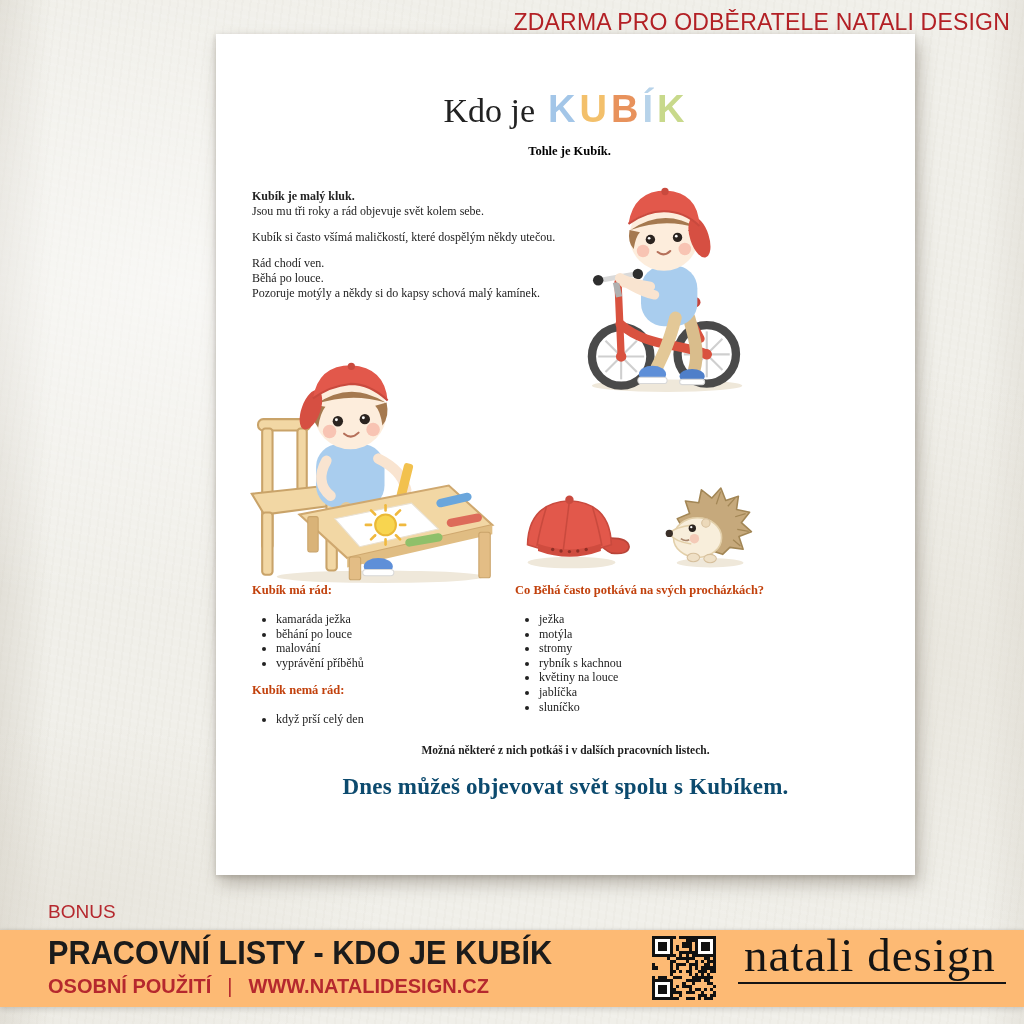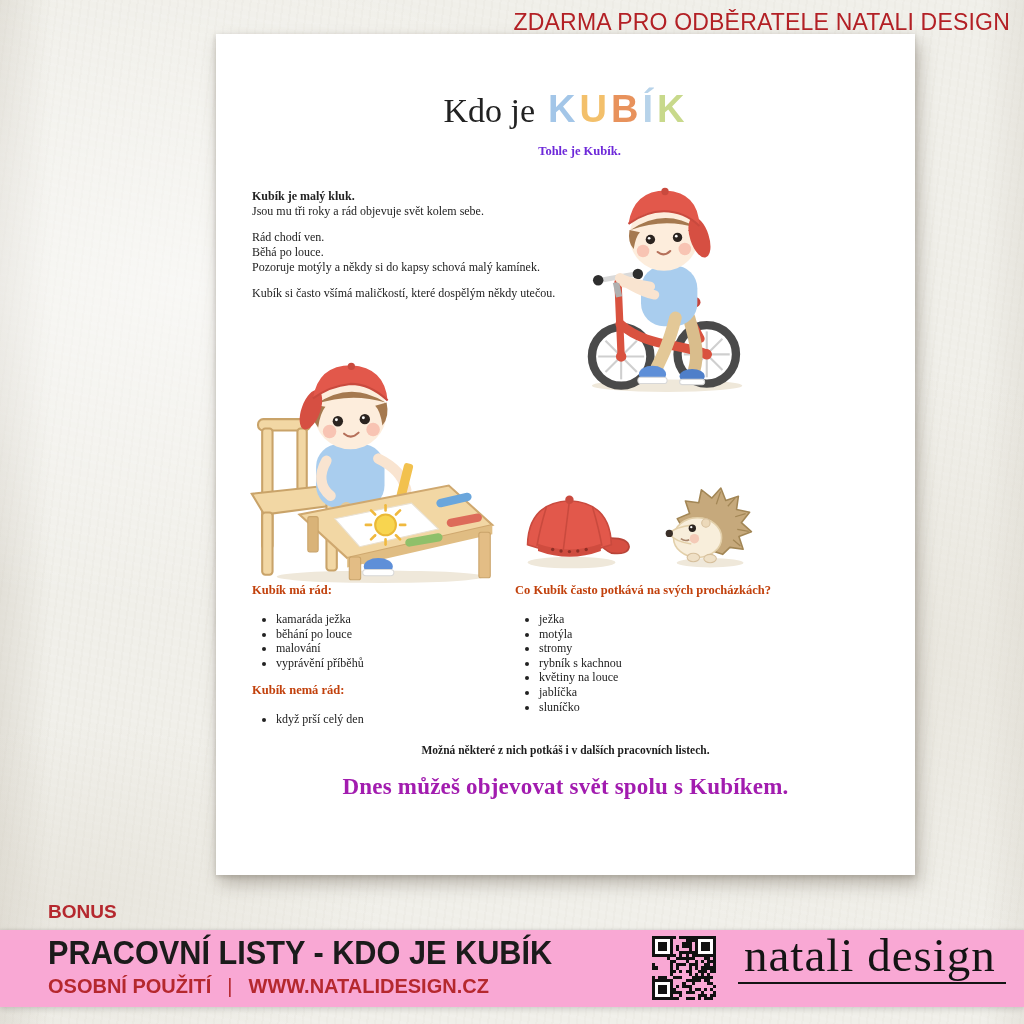--- a/index.html
+++ b/index.html
@@ -26,43 +26,43 @@
   }
   
   .page{
     position:absolute;left:216px;top:34px;width:699px;height:841px;background:#fff;
     box-shadow:4px 9px 16px rgba(124,116,102,.45), 0 2px 5px rgba(124,116,102,.35);
   }
   .p-title{position:absolute;top:54px;left:0;width:100%;text-align:center;white-space:nowrap;}
   .p-title .kdo{font-family:"Liberation Serif",serif;font-size:34px;color:#222;}
   .p-title .kubik{font-family:"Liberation Sans",sans-serif;font-weight:700;font-size:38px;letter-spacing:2px;margin-left:12px;}
   .p-title .kubik span{margin:0 1px;}
-  .p-sub{position:absolute;top:110px;left:14px;width:100%;text-align:center;font-weight:700;font-size:12.5px;color:#6d28d9;}
+  .p-sub{position:absolute;top:110px;left:4px;width:100%;text-align:center;font-weight:700;font-size:12.5px;color:#000000;}
   .intro{position:absolute;left:36px;top:155px;width:345px;font-size:12px;line-height:15px;color:#222;}
   .intro p{margin:0 0 11px 0;}
   .intro .lead{font-weight:700;}
   .cols-heading{font-weight:700;font-size:12.5px;color:#c2410c;margin:0;}
   .col-left{position:absolute;left:36px;top:549px;width:250px;font-size:12px;color:#222;}
   .col-right{position:absolute;left:299px;top:549px;width:272px;font-size:12px;color:#222;}
   .col-left ul,.col-right ul{margin:14px 0 0 0;padding-left:24px;}
   .col-left li,.col-right li{line-height:14.6px;}
   .col-left .h2{margin-top:13px;}
   .p-note{position:absolute;top:710px;left:0;width:100%;text-align:center;font-weight:700;font-size:11.5px;color:#1c1c1c;}
-  .p-closing{position:absolute;top:740px;left:0;width:100%;text-align:center;font-weight:700;font-size:23px;color:#a21caf;letter-spacing:.2px;}
+  .p-closing{position:absolute;top:740px;left:0;width:100%;text-align:center;font-weight:700;font-size:23px;color:#0c4a6e;letter-spacing:.2px;}
   
   .ill{position:absolute;}
   .ill-bike{left:364px;top:146px;width:170px;height:214px;}
   .ill-draw{left:28px;top:296px;width:252px;height:254px;}
   .ill-cap{left:294px;top:450px;width:122px;height:88px;}
   .ill-hedgehog{left:446px;top:442px;width:92px;height:94px;}
   .ill svg{width:100%;height:100%;display:block;}
   
-  .bonus{position:absolute;left:48px;top:901px;font-family:"Liberation Sans",sans-serif;font-weight:700;font-size:19px;}
+  .bonus{position:absolute;left:48px;top:901px;font-family:"Liberation Sans",sans-serif;font-weight:400;font-size:19px;}
   .footer-bar{
-    position:absolute;left:0;top:930px;width:1024px;height:77px;background:#f9a8d4;
+    position:absolute;left:0;top:930px;width:1024px;height:77px;background:#fdba74;
     box-shadow:0 2px 6px rgba(0,0,0,.15), 0 -1px 2px rgba(0,0,0,.06);
   }
   .footer-title{
     position:absolute;left:48px;top:4px;font-family:"Liberation Sans",sans-serif;font-weight:700;
     font-size:33px;color:#1b1b1b;transform:scaleX(.93);transform-origin:left top;white-space:nowrap;
   }
   .footer-license{
     position:absolute;left:48px;top:45px;font-family:"Liberation Sans",sans-serif;font-weight:700;
     font-size:20px;white-space:nowrap;
   }
@@ -89,26 +89,26 @@
   </div>
 
   <div class="p-sub">Tohle je Kubík.</div>
 
   <div class="intro">
     <p>
       <span class="lead">Kubík je malý kluk.</span><br>
       <span>Jsou mu tři roky a rád objevuje svět kolem sebe.</span>
     </p>
     <p>
+      <span>Kubík si často všímá maličkostí, které dospělým někdy utečou.</span>
+    </p>
+    <p>
       <span>Rád chodí ven.</span><br>
       <span>Běhá po louce.</span><br>
       <span>Pozoruje motýly a někdy si do kapsy schová malý kamínek.</span>
-    </p>
-    <p>
-      <span>Kubík si často všímá maličkostí, které dospělým někdy utečou.</span>
     </p>
   </div>
 
   <div class="ill ill-bike">
     <svg viewBox="0 0 160 205">
       <ellipse cx="82" cy="197" rx="72" ry="6" fill="#efe8da"></ellipse>
       <g>
         <circle cx="120" cy="167" r="28" fill="#fff" stroke="#4a4a4a" stroke-width="8"></circle>
         <g stroke="#cfcfcf" stroke-width="2">
           <line x1="120" y1="145" x2="120" y2="189"></line>
@@ -290,21 +290,21 @@
         <li>malování</li>
         <li>vyprávění příběhů</li>
       </ul>
     <p class="cols-heading h2">Kubík nemá rád:</p>
     <ul>
         <li>když prší celý den</li>
       </ul>
   </div>
 
   <div class="col-right">
-    <p class="cols-heading">Co Kubík často potkává na svých procházkách?</p>
+    <p class="cols-heading">Co Běhá často potkává na svých procházkách?</p>
     <ul>
         <li>ježka</li>
         <li>motýla</li>
         <li>stromy</li>
         <li>rybník s kachnou</li>
         <li>květiny na louce</li>
         <li>jablíčka</li>
         <li>sluníčko</li>
       </ul>
   </div>

